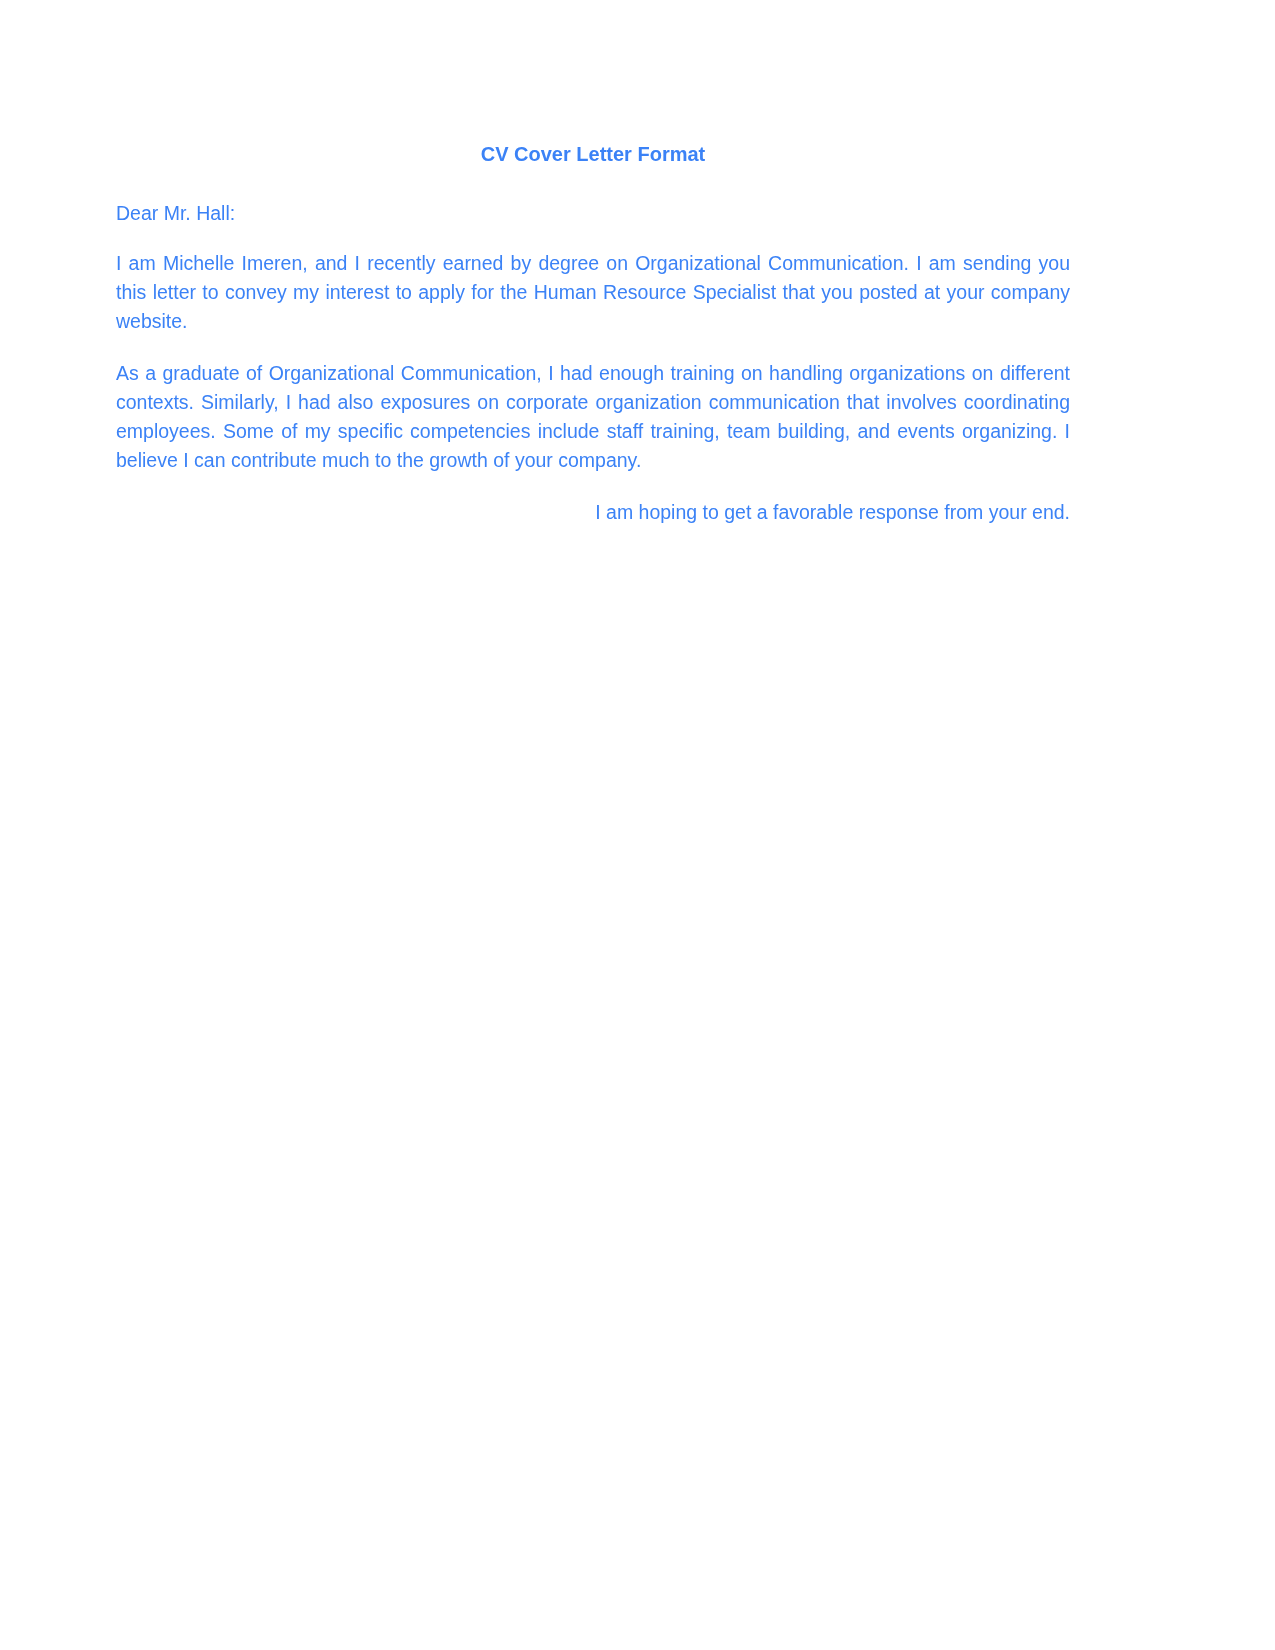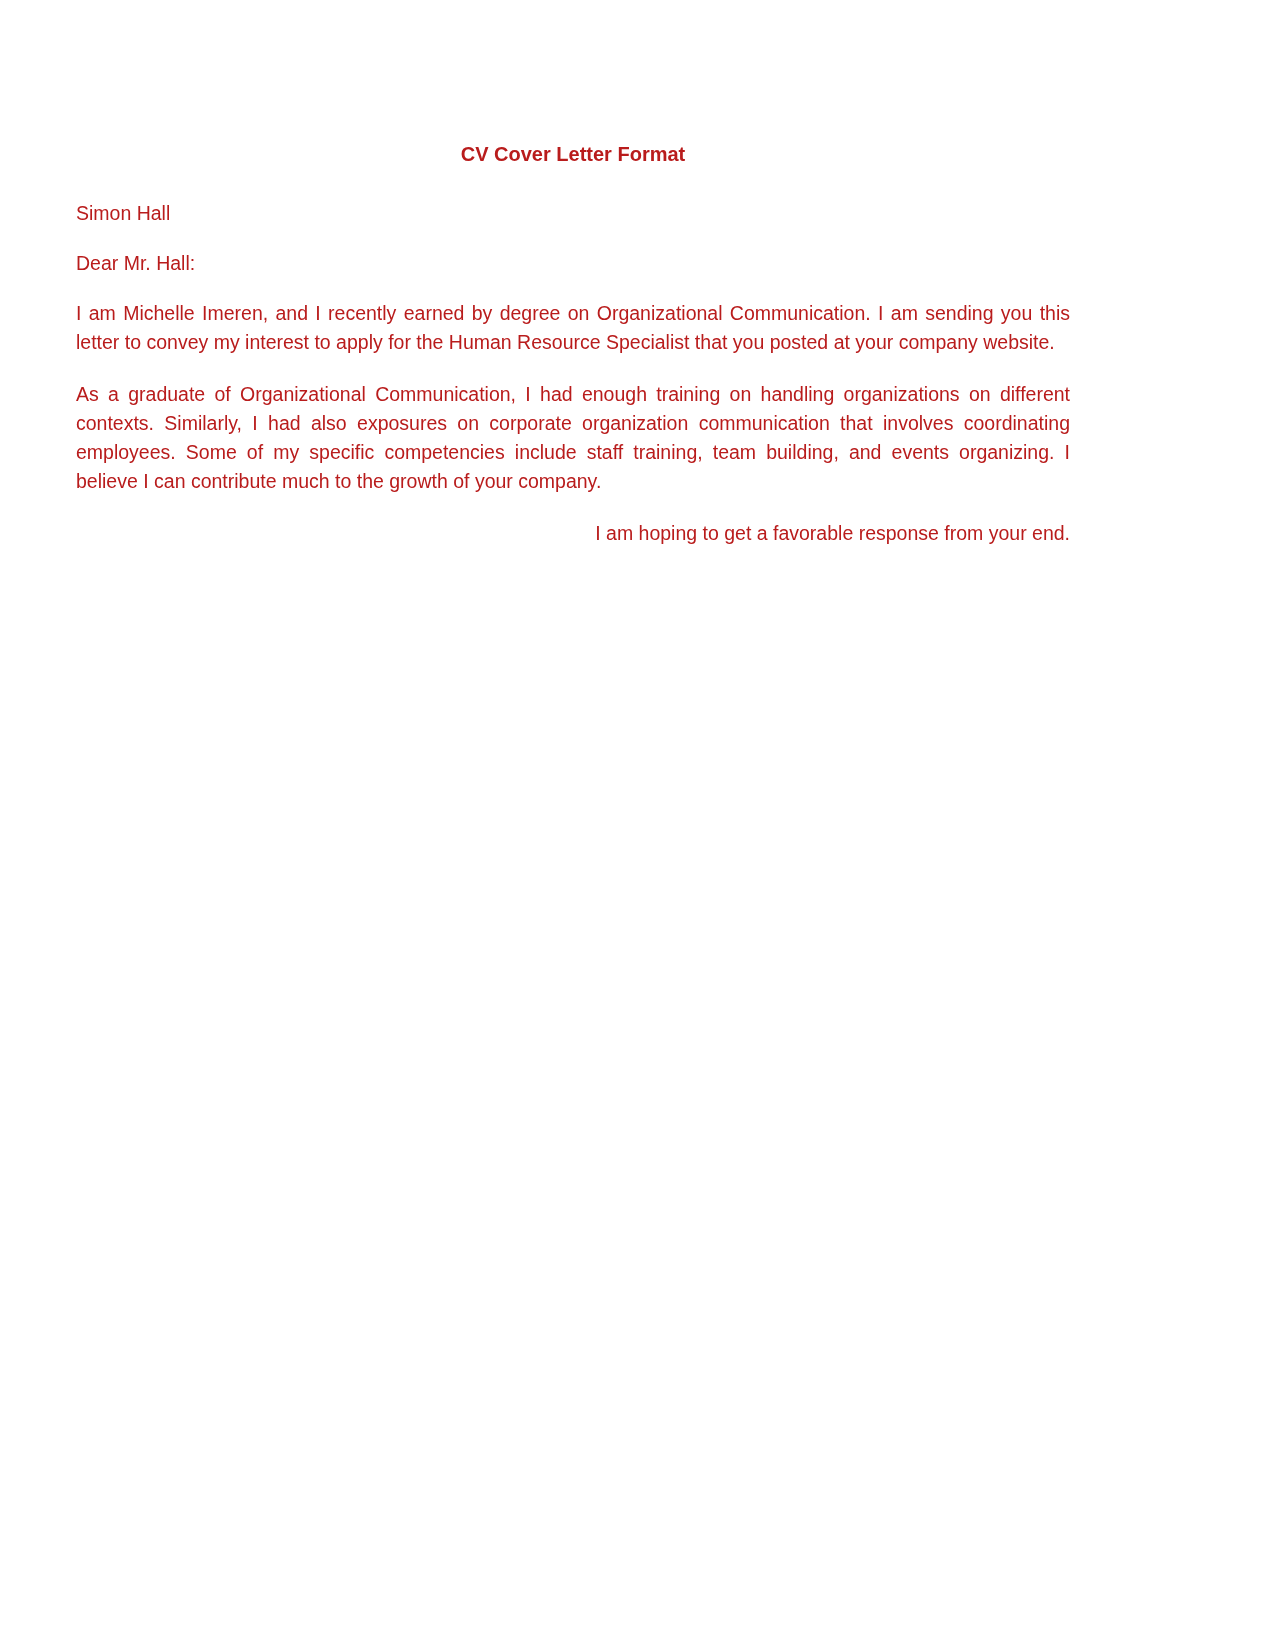--- a/index.html
+++ b/index.html
@@ -7,23 +7,23 @@
     padding: 0;
     background: #ffffff;
   }
   .page {
     position: relative;
     width: 1275px;
     height: 1650px;
     margin: 0 auto;
     background: #ffffff;
     box-sizing: border-box;
-    padding: 140px 205px 0 76px;
+    padding: 140px 205px 0 116px;
     font-family: "Liberation Sans", sans-serif;
-    color: #b91c1c;
+    color: #3b82f6;
     font-size: 19.5px;
     line-height: 29px;
   }
   .doc-title {
     text-align: center;
     font-weight: bold;
     font-size: 20px;
     margin: 0 0 30px 0;
   }
   .line-item {
@@ -38,21 +38,20 @@
     text-align: right;
   }
 </style>
 </head>
 <body>
 
 <div class="page">
 
   <h1 class="doc-title">CV Cover Letter Format</h1>
 
-  <p class="line-item">Simon Hall</p>
 
 
 
   <p class="line-item">Dear Mr. Hall:</p>
 
   <p class="body-para">I am Michelle Imeren, and I recently earned by degree on Organizational Communication. I am sending you this letter to convey my interest to apply for the Human Resource Specialist that you posted at your company website.</p>
 
   <p class="body-para">As a graduate of Organizational Communication, I had enough training on handling organizations on different contexts. Similarly, I had also exposures on corporate organization communication that involves coordinating employees. Some of my specific competencies include staff training, team building, and events organizing. I believe I can contribute much to the growth of your company.</p>
 
 

